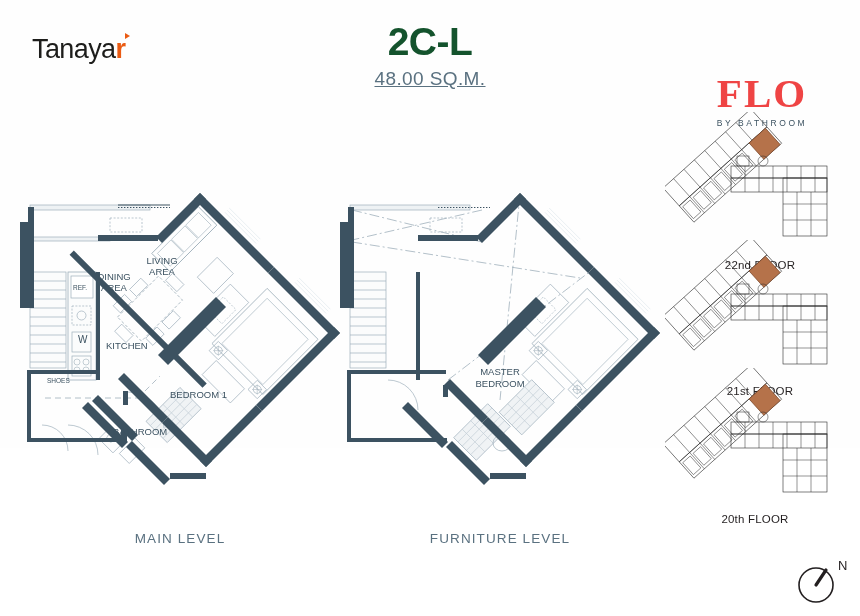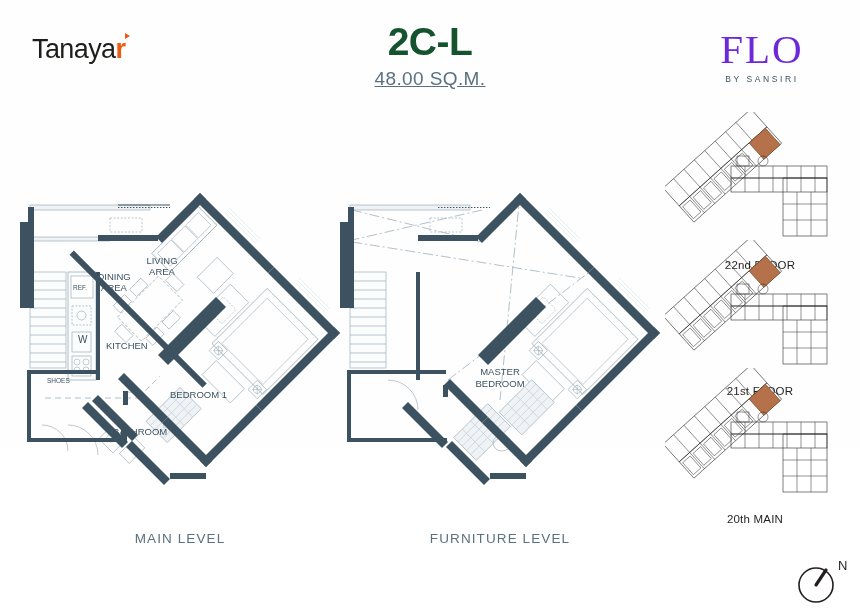--- a/index.html
+++ b/index.html
@@ -47,21 +47,21 @@
     text-decoration: underline;
   }
 
   #flo-logo {
     position: absolute; right: 38px; top: 28px;
     text-align: center; width: 120px;
   }
   #flo-logo .flo-word {
     font-family: "Liberation Serif", serif;
     font-size: 41px; line-height: 42px; letter-spacing: 2px;
-    color: #6d28d9; font-weight: 400;
+    color: #ef4444; font-weight: 700; margin-top: 44px;
   }
   #flo-logo .flo-sub {
     font-size: 8.5px; letter-spacing: 2.6px;
     color: #3c5261; margin-top: 4px;
   }
 
   
   .plan-svg { position: absolute; }
   #main-level-plan   { left: 10px;  top: 180px; }
   #furniture-level-plan { left: 330px; top: 180px; }
@@ -105,21 +105,21 @@
 
 <div id="page">
 
   <div id="brand-logo"><span>Tanaya</span><span class="arrow"><span>r</span><span class="tick"></span></span></div>
 
   <div id="unit-title">2C-L</div>
   <div id="unit-area">48.00 SQ.M.</div>
 
   <div id="flo-logo">
     <div class="flo-word">FLO</div>
-    <div class="flo-sub">BY SANSIRI</div>
+    <div class="flo-sub">BY BATHROOM</div>
   </div>
 
   <svg id="main-level-plan" class="plan-svg" width="345" height="330" viewBox="0 0 345 330">
     <g fill="none" stroke="#8fa3b0" stroke-width="0.8">
 
       <rect x="20" y="25" width="120" height="5" fill="#eef2f4" stroke="#9fb0bb" stroke-width="0.7"></rect>
       <line x1="108" y1="25" x2="160" y2="25" stroke="#3c5261" stroke-width="1"></line>
       <g stroke="#3c5261" stroke-width="1.1" stroke-dasharray="1.4,1.6">
         <line x1="108" y1="27.5" x2="160" y2="27.5"></line>
       </g>
@@ -519,21 +519,21 @@
           <line x1="150" y1="54" x2="150" y2="80"></line>
         <line x1="118" y1="92" x2="162" y2="92"></line>
           <line x1="118" y1="108" x2="162" y2="108"></line>
         <line x1="132" y1="80" x2="132" y2="124"></line>
           <line x1="146" y1="80" x2="146" y2="124"></line>
         <rect x="72" y="44" width="12" height="10"></rect>
         <circle cx="98" cy="49" r="5"></circle>
       </g>
     </g>
   </svg>
-  <div class="keyplan-caption" id="caption-20">20th MAIN</div>
+  <div class="keyplan-caption" id="caption-20">20th FLOOR</div>
 
   <svg id="compass" width="46" height="46" viewBox="0 0 46 46">
     <circle cx="21" cy="25" r="17" fill="none" stroke="#231f20" stroke-width="1.6"></circle>
     <path d="M21,25 L31,10" stroke="#231f20" stroke-width="3.2" stroke-linecap="round" fill="none"></path>
   </svg>
   <div id="compass-label">N</div>
 
 </div>
 
 </body></html>

